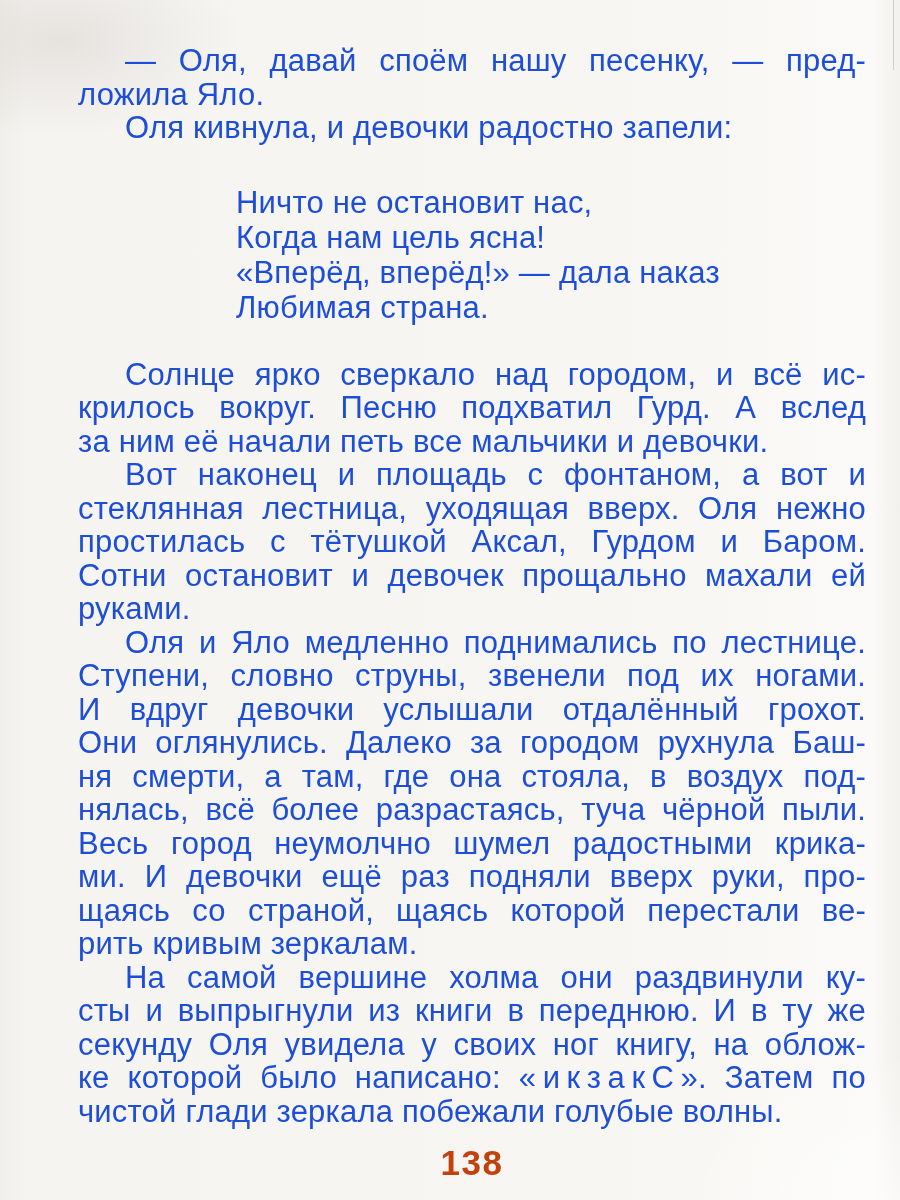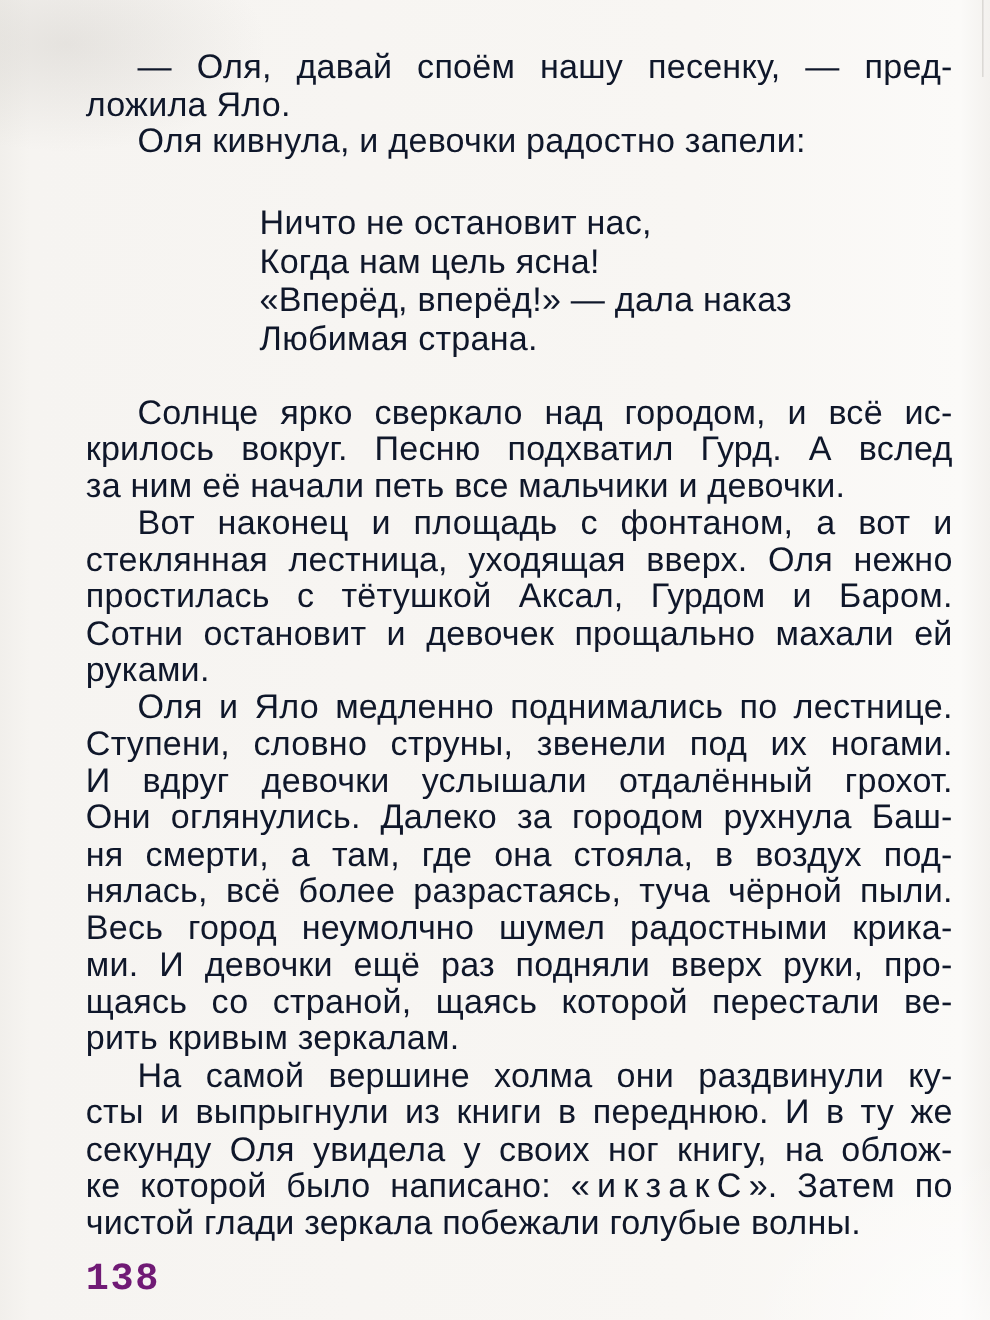--- a/index.html
+++ b/index.html
@@ -33,21 +33,21 @@
     width: 1px; height: 70px;
     background: rgba(140,135,128,0.35);
   }
   .text-block {
     position: absolute;
     left: 78px;
     top: 44px;
     width: 788px;
     font-size: 31px;
     line-height: 33.5px;
-    color: #0f172a;
+    color: #1d4ed8;
     letter-spacing: 0.2px;
   }
   .para { margin: 0; }
   .para .line {
     white-space: normal;
   }
   .para.indent .line {
     text-align: justify;
     text-align-last: justify;
   }
@@ -63,25 +63,26 @@
   }
   .para.verse .line {
     text-align: right;
     text-align-last: left;
   }
   .folio {
     position: absolute;
     left: 78px;
     top: 1143px;
     width: 788px;
-    font-family: Liberation Mono, monospace;
+    text-align: center;
+    font-family: Liberation Sans, sans-serif;
     font-weight: bold;
     font-size: 35px;
     letter-spacing: 1.5px;
-    color: #701a75;
+    color: #c2410c;
   }
 </style>
 </head>
 <body>
 
 <div class="paper"></div>
 
 <div class="text-block">
     <div class="para indent">
       <div class="line first">— Оля, давай споём нашу песенку, — пред-</div>

